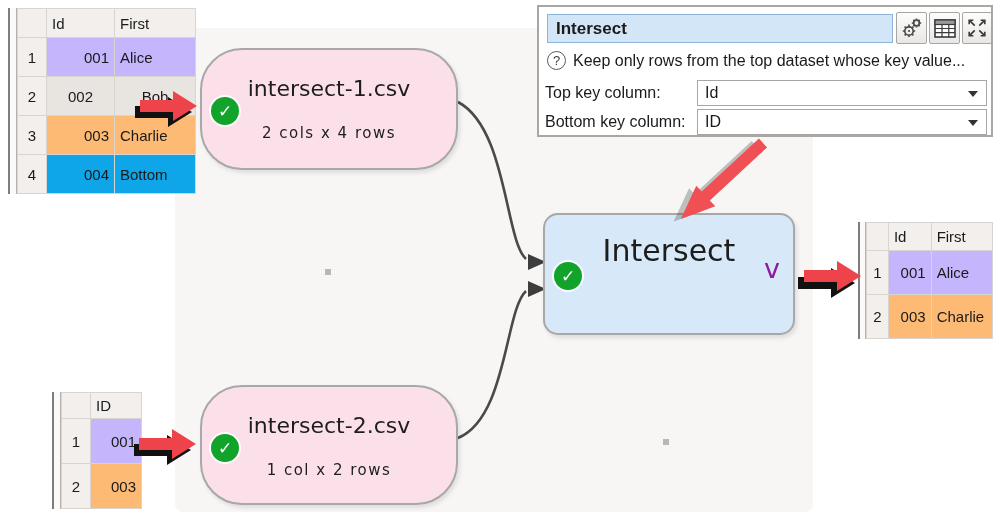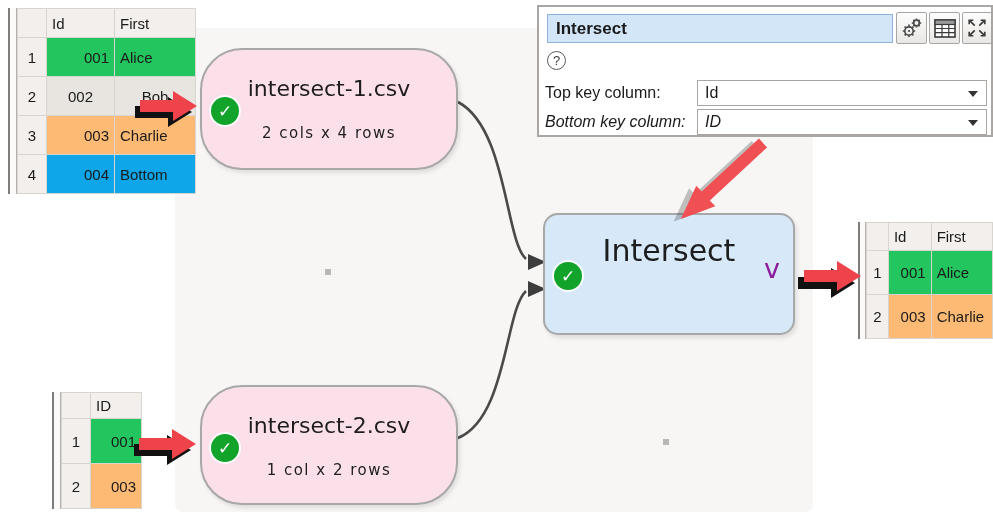--- a/index.html
+++ b/index.html
@@ -30,21 +30,21 @@
 
   
   .grid-wrap{position:absolute;display:flex;z-index:15;background:#fff;}
   .left-bar{width:6px;background:#fbfaf9;border-left:2px solid #7f7d7b;border-right:1px solid #b5b2af;}
   table.dt{border-collapse:collapse;font-size:15px;background:#fff;}
   table.dt th,table.dt td{border:1px solid #d8d5d1;padding:0 5px;font-weight:normal;white-space:nowrap;}
   table.dt th{background:#f2efec;text-align:left;}
   td.rownum{background:#f2efec;text-align:center;}
   td.val-num{text-align:right;}
   td.val-txt{text-align:left;}
-  tr.hl-yellow td:not(.rownum){background:#22c55e;}
+  tr.hl-yellow td:not(.rownum){background:#c4b5fd;}
   tr.hl-purple td:not(.rownum){background:#fdba74;}
   tr.plain-dark td:not(.rownum){background:#e8e5e1;text-align:center;}
   tr.plain-light td:not(.rownum){background:#0ea5e9;}
 
   
   .panel{position:absolute;left:537px;top:5px;width:456px;height:132px;background:#ffffff;
          border:2px solid #a9a6a3;box-sizing:border-box;z-index:20;font-size:16px;}
   .title-field{position:absolute;left:8px;top:7px;width:346px;height:29px;box-sizing:border-box;
          background:#d3e6f8;border:1px solid #8fb4d9;font-weight:bold;font-size:17px;
          padding-left:8px;line-height:27px;}
@@ -204,31 +204,32 @@
           <path d="M9.5 9.5 L3.5 3.5 M3.5 8 V3.5 H8"></path>
           <path d="M14.5 9.5 L20.5 3.5 M16 3.5 H20.5 V8"></path>
           <path d="M9.5 14.5 L3.5 20.5 M3.5 16 V20.5 H8"></path>
           <path d="M14.5 14.5 L20.5 20.5 M20.5 16 V20.5 H16"></path>
         </g>
       </svg>
     </div>
 
     <div class="help-row">
       <span class="help-icon">?</span>
+      <span>Keep only rows from the top dataset whose key value...</span>
     </div>
 
     <div class="field-row" style="top:73px;">
       <span class="field-label">Top key column:</span>
       <div class="dropdown">
         <span>Id</span>
         <span class="dd-caret"></span>
       </div>
     </div>
 
-    <div class="field-row" style="top:102px;font-style:italic;">
+    <div class="field-row" style="top:102px;">
       <span class="field-label">Bottom key column:</span>
       <div class="dropdown">
         <span>ID</span>
         <span class="dd-caret"></span>
       </div>
     </div>
   </div>
 
   <svg class="arrow-svg" style="left:134px;top:88px;" width="70" height="42">
     <g transform="translate(6,2)">

